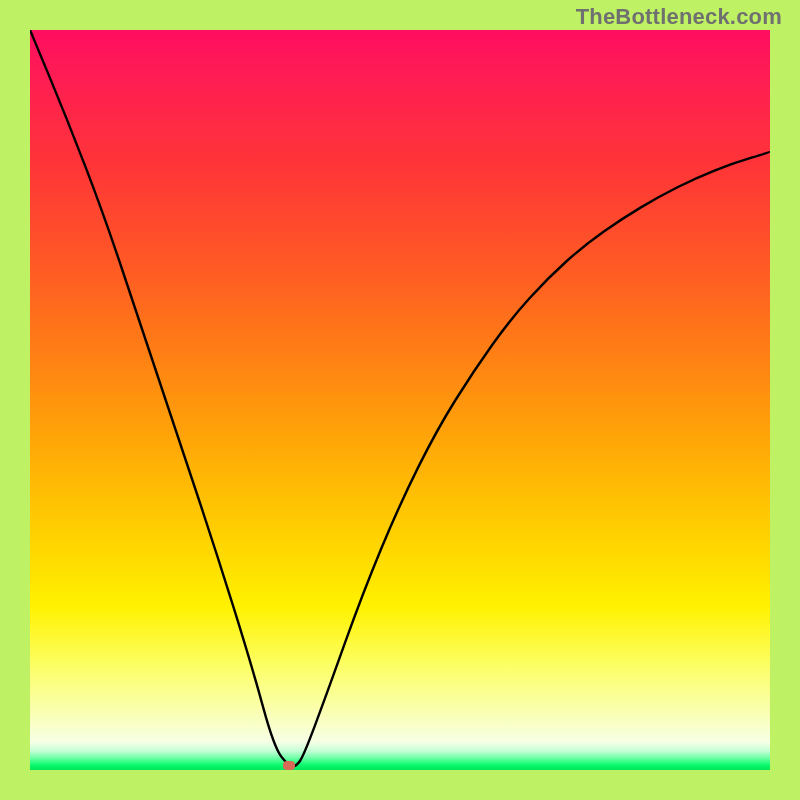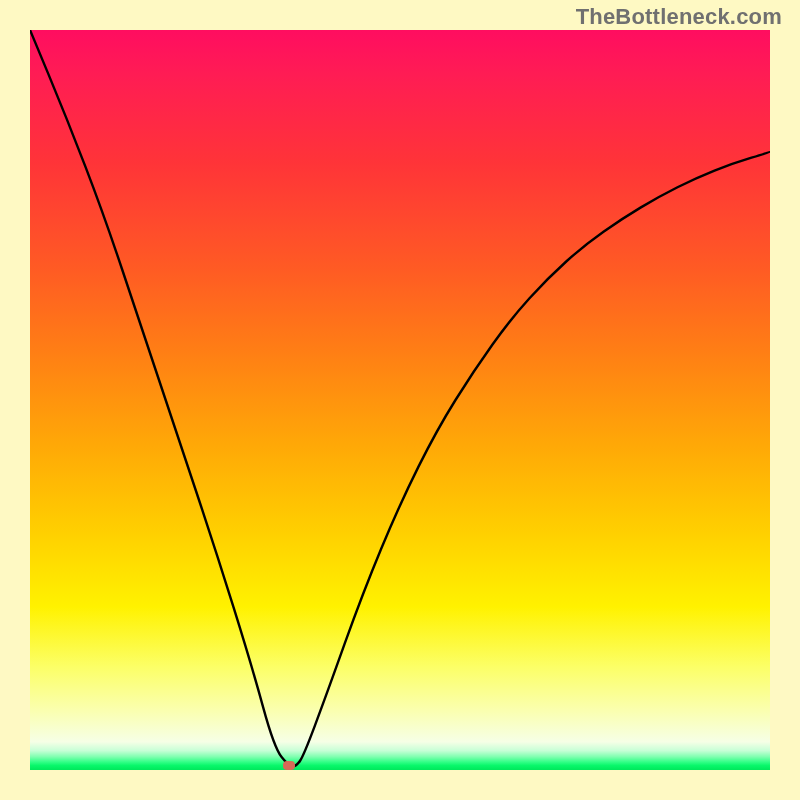--- a/index.html
+++ b/index.html
@@ -8,21 +8,21 @@
     width: 800px;
     height: 800px;
     background: #000;
     overflow: hidden;
     font-family: Arial, Helvetica, sans-serif;
   }
   .frame {
     position: relative;
     width: 800px;
     height: 800px;
-    background: #fef9c3;
+    background: #bef264;
   }
   .watermark {
     position: absolute;
     top: 4px;
     right: 18px;
     color: #707070;
     font-size: 22px;
     font-weight: 600;
     letter-spacing: 0.2px;
     z-index: 5;

